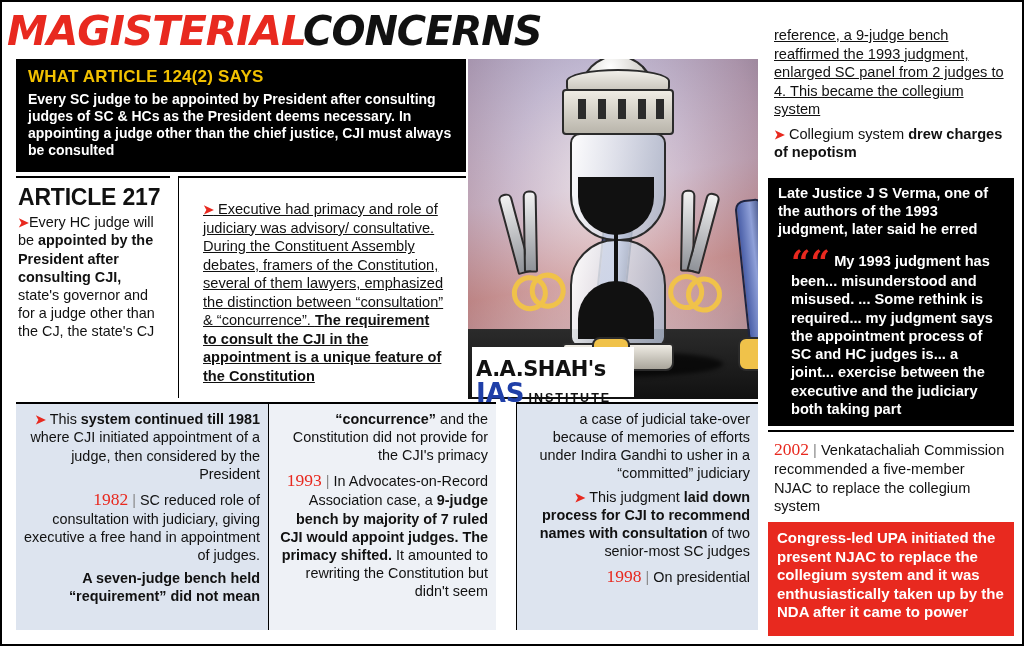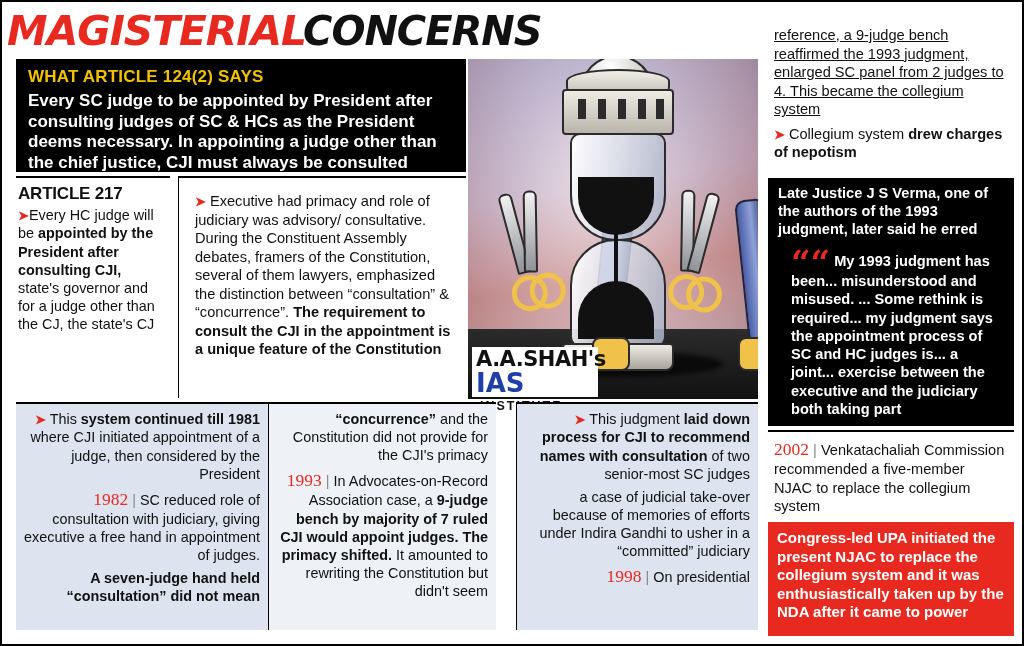--- a/index.html
+++ b/index.html
@@ -66,38 +66,38 @@
   .box-124 .hd {
     color: #f2c100;
     font-weight: bold;
     font-size: 17px;
     letter-spacing: 0.2px;
     margin-bottom: 4px;
   }
   .box-124 .bd {
     color: #fff;
     font-weight: bold;
-    font-size: 17px;
+    font-size: 14px;
     line-height: 1.22;
   }
 
   
   .col-217 {
     position: absolute;
     left: 14px;
     top: 174px;
     width: 154px;
     height: 222px;
     border-top: 2px solid #000;
     box-sizing: border-box;
     padding: 6px 8px 0 2px;
   }
   .col-217 h3 {
     margin: 0 0 2px 0;
-    font-size: 17px;
+    font-size: 23px;
     font-weight: bold;
     letter-spacing: -0.2px;
   }
   .col-217 p {
     margin: 0;
     font-size: 14.4px;
     line-height: 1.26;
   }
 
   
@@ -106,23 +106,24 @@
     left: 176px;
     top: 174px;
     width: 288px;
     height: 222px;
     border-top: 2px solid #000;
     border-left: 1px solid #000;
     box-sizing: border-box;
     padding: 6px 6px 0 8px;
   }
   .col-exec p {
-    margin: 8px;
+    margin: 16px;
     font-size: 14.6px;
     line-height: 1.27;
+    text-decoration: underline;
   }
 
   
   .art {
     position: absolute;
     left: 466px;
     top: 57px;
     width: 290px;
     height: 340px;
     overflow: hidden;
@@ -225,24 +226,24 @@
     border: 5px solid #f0c24a; border-radius: 50%;
   }
   .sc-l { left: 38px; top: 132px; transform: rotate(-8deg); }
   .sc-r { left: 206px; top: 132px; transform: rotate(8deg); }
 
   
   .logo {
     position: absolute;
     left: 470px;
     top: 345px;
-    width: 126px;
+    width: 162px;
     height: 50px;
     background: #ffffff;
-    padding: 2px 4px;
+    padding: 12px 4px;
     box-sizing: border-box;
   }
   .logo .l1 {
     font-family: "DejaVu Sans", sans-serif;
     font-weight: bold; font-size: 21px; color: #111; line-height: 1;
     letter-spacing: -0.5px;
   }
   .logo .l2 {
     font-family: "DejaVu Sans", sans-serif;
     font-weight: bold; font-size: 26px; color: #1f3fa8; line-height: 1;
@@ -383,31 +384,31 @@
   <div class="logo">
     <div class="l1">A.A.SHAH's</div>
     <div><span class="l2">IAS</span><span class="l3">INSTITUTE</span></div>
   </div>
 
   <div class="strip">
 
     <div class="cell c1">
       <p><span class="arrow">➤</span><span> This </span><b>system continued till 1981</b><span> where CJI initiated appointment of a judge, then considered by the President</span></p>
       <p><span class="year">1982</span> <span class="vbar">|</span> <span>SC reduced role of consultation with judiciary, giving executive a free hand in appointment of judges.</span></p>
-      <p><b>A seven-judge hand held “consultation” did not mean</b></p>
+      <p><b>A seven-judge bench held “requirement” did not mean</b></p>
     </div>
 
     <div class="cell c2">
       <p><b>“concurrence”</b><span> and the Constitution did not provide for the CJI's primacy</span></p>
       <p><span class="year">1993</span> <span class="vbar">|</span> <span>In Advocates-on-Record Association case, a </span><b>9-judge bench by majority of 7 ruled CJI would appoint judges. The primacy shifted.</b><span> It amounted to rewriting the Constitution but didn't seem</span></p>
     </div>
 
     <div class="cell c3">
+      <p>a case of judicial take-over because of memories of efforts under Indira Gandhi to usher in a “committed” judiciary</p>
       <p><span class="arrow">➤</span><span> This judgment </span><b>laid down process for CJI to recommend names with consultation</b><span> of two senior-most SC judges</span></p>
-      <p>a case of judicial take-over because of memories of efforts under Indira Gandhi to usher in a “committed” judiciary</p>
       <p><span class="year">1998</span> <span class="vbar">|</span> <span>On presidential</span></p>
     </div>
   </div>
 
   <div class="rail">
 
     <div class="r-top">
       <p style="margin:16px 0 6px 0;text-decoration:underline;">reference, a 9-judge bench reaffirmed the 1993 judgment, enlarged SC panel from 2 judges to 4. This became the collegium system</p>
       <p style="margin:0;"><span class="arrow">➤</span><span> Collegium system </span><b>drew charges of nepotism</b></p>
     </div>

